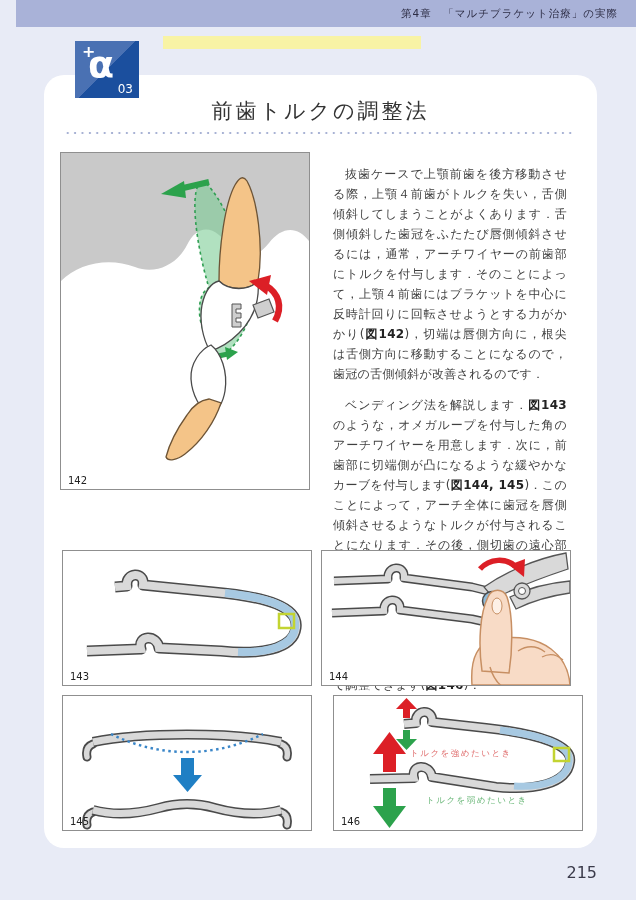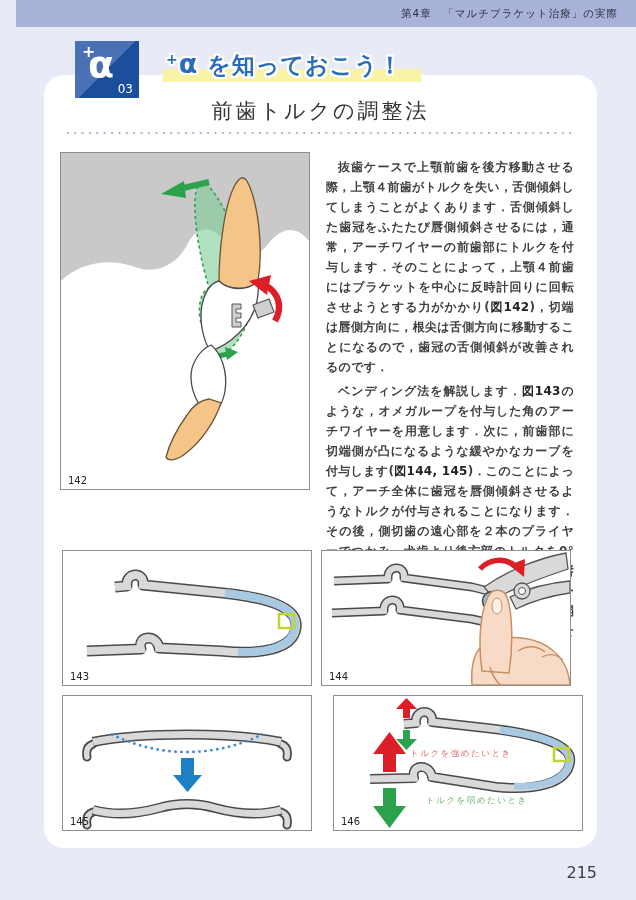--- a/index.html
+++ b/index.html
@@ -75,21 +75,21 @@
   .figure svg{position:absolute;left:0;top:0;}
   .torque-caption{position:absolute;font-size:8.5px;letter-spacing:1.5px;white-space:nowrap;}
   .torque-strong{left:76px;top:52px;color:var(--torque-red-text);}
   .torque-weak{left:76px;top:99px;color:var(--torque-green-text);margin-left:16px;}
   
   .article{
     position:absolute;left:322px;top:153px;width:256px;
     font-size:12px;line-height:20px;color:var(--body-text);
     text-align:justify;letter-spacing:0.3px;
   }
-  .article p{margin:4px;text-indent:1em;font-weight:bold;}
+  .article p{margin:11px;text-indent:1em;}
   .article b{color:#222;}
   .page-number{
     position:absolute;right:39px;top:863px;font-size:16px;color:#3a3a4a;
   }
 </style>
 </head>
 <body>
 
 <div class="top-bar">
   <span class="chapter">第4章　「マルチブラケット治療」の実際</span>
@@ -98,21 +98,20 @@
 <div class="card"></div>
 
 <div class="badge">
   <span class="b-plus">+</span>
   <span class="b-alpha">α</span>
   <span class="b-num">03</span>
 </div>
 
 <div class="alpha-title">
   <span class="bar"></span>
-  <span class="txt"><span class="t-plus">+</span><span class="t-alpha">α</span><span> を知っておこう！</span></span>
 </div>
 
 <div class="section-title">前歯トルクの調整法</div>
 <div class="dotted-divider"></div>
 
 <div class="figure" id="fig142">
   <svg width="248" height="336" viewBox="0 0 248 336">
     <path d="M0,0 H248 V88 C236,72 220,74 208,90 C198,103 186,106 174,96 L158,82 C146,72 134,76 126,92 C116,112 94,122 74,114 C48,104 18,110 0,128 Z" fill="#c9c9c9"></path>
 
     <g transform="rotate(-17 175 165)">

